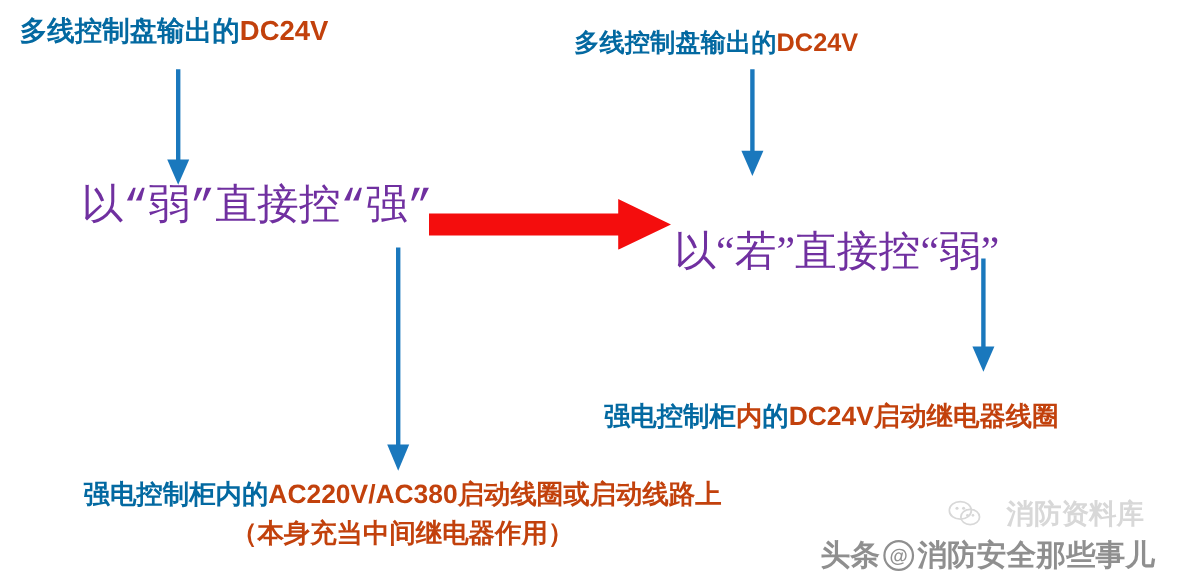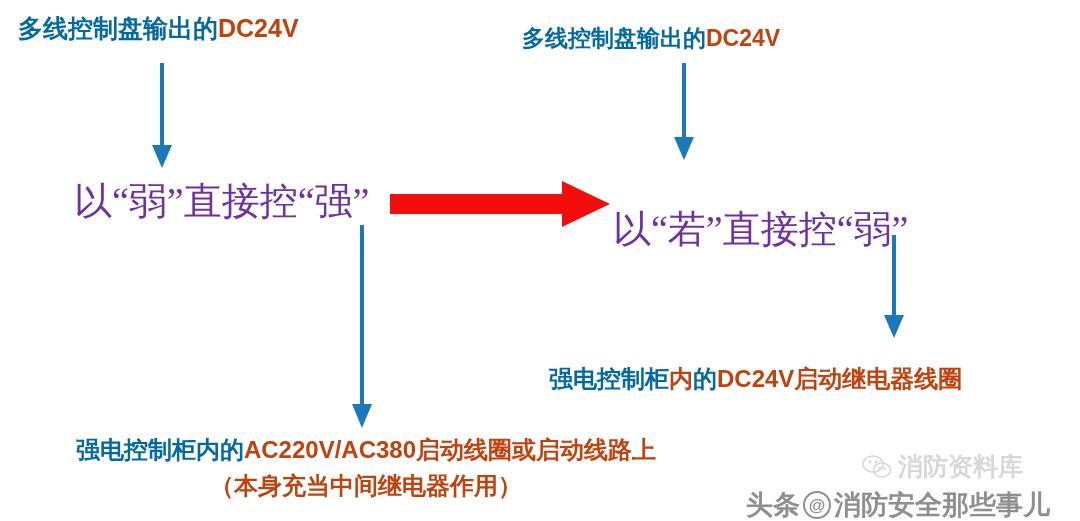--- a/index.html
+++ b/index.html
@@ -44,21 +44,21 @@
   
   .purple {
     position: absolute;
     white-space: nowrap;
     color: #7030a0;
     font-size: 38px;
     line-height: 44px;
     font-weight: normal;
     font-family: "Liberation Serif", "DejaVu Serif", serif;
   }
-  .purple-left  { left: 74px;  top: 179px; }
+  .purple-left  { left: 74px;  top: 167px; font-family: Liberation Mono, monospace; }
   .purple-right { left: 613px; top: 179px; margin-top: 28px; }
 
   
   .lbl-bottom-right {
     left: 549px;
     top: 364px;
     font-size: 24px;
     line-height: 30px;
   }
   
@@ -91,21 +91,21 @@
     font-weight: bold;
     pointer-events: none;
   }
   .wm-top {
     left: 862px;
     top: 450px;
     font-size: 25px;
     color: #d8d8d8;
     display: flex;
     align-items: center;
-    gap: 6px;
+    gap: 23px;
   }
   .wm-bottom {
     left: 746px;
     top: 487px;
     font-size: 27px;
     color: #8f8f8f;
     display: flex;
     align-items: center;
     gap: 3px;
   }

